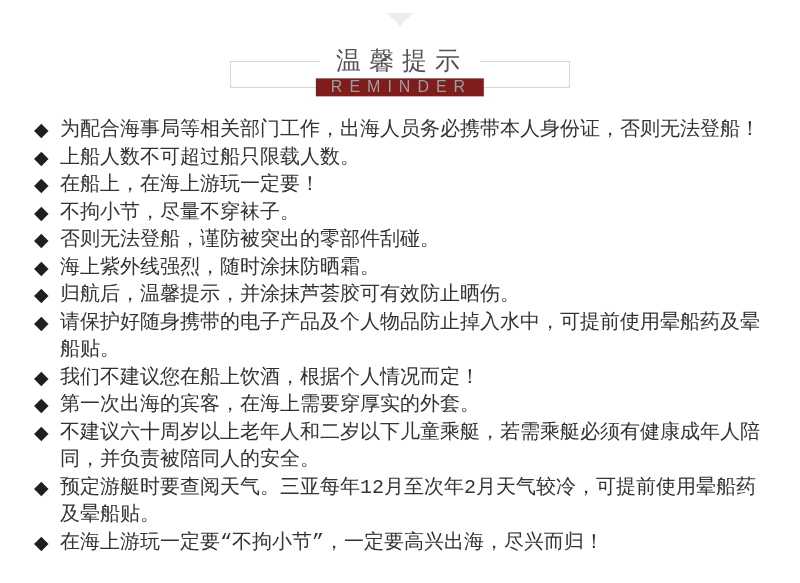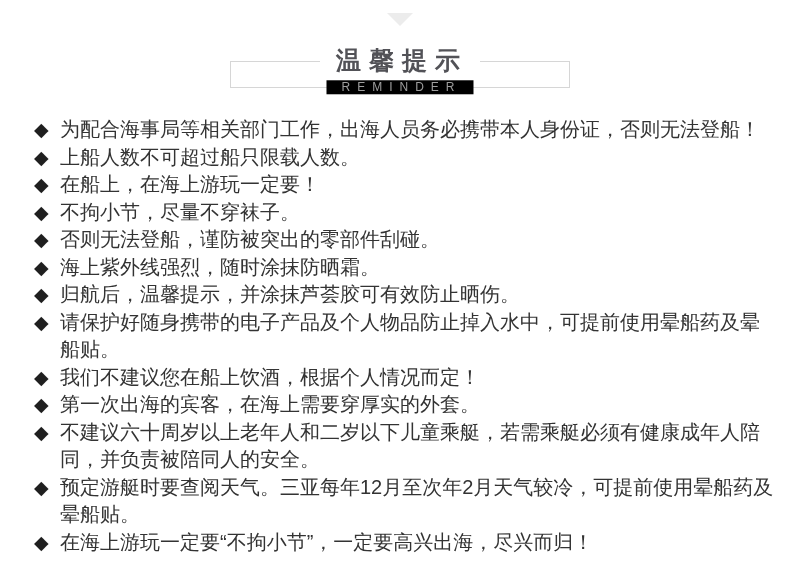--- a/index.html
+++ b/index.html
@@ -37,34 +37,34 @@
     border: 1px solid var(--frame, #d6d6d6);
   }
   .title {
     position: absolute;
     top: 0;
     left: 50%;
     transform: translate(-50%, -56%);
     background: #ffffff;
     padding: 0 12px;
     font-size: 25px;
-    font-weight: bold;
+    font-weight: normal;
     letter-spacing: 8px;
     text-indent: 4px;
     white-space: nowrap;
     color: var(--title, #525257);
   }
   .subtitle {
     position: absolute;
     bottom: 0;
     left: 50%;
     transform: translate(-50%, 52%);
-    background: #000000;
+    background: #7f1d1d;
     padding: 0 12px;
-    font-size: 12px;
+    font-size: 16px;
     letter-spacing: 7px;
     text-indent: 3px;
     white-space: nowrap;
     color: var(--sub, #9e9e9e);
   }
   .list {
     list-style: none;
     margin: 0;
     padding: 28px 25px 0 34px;
   }
@@ -76,20 +76,21 @@
     color: var(--text, #333333);
   }
   .bullet {
     flex: 0 0 26px;
     font-size: 19px;
     line-height: 27.5px;
     color: var(--bullet, #1f1f1f);
   }
   .item-text {
     flex: 1;
+    font-family: Liberation Mono, monospace;
   }
 </style>
 </head>
 <body>
 
 <div class="page">
   <div class="triangle"></div>
   <div class="header-frame">
     <div class="title">温馨提示</div>
     <div class="subtitle">REMINDER</div>

